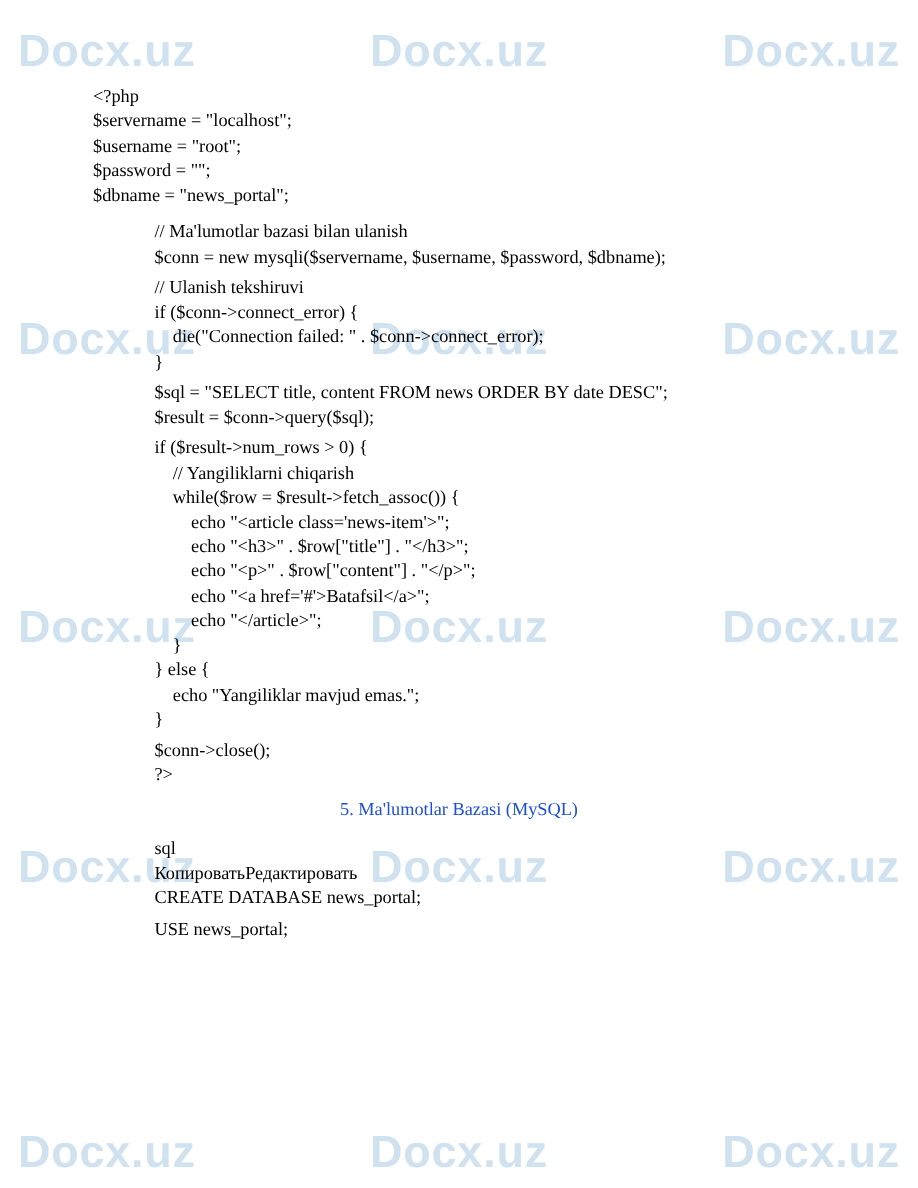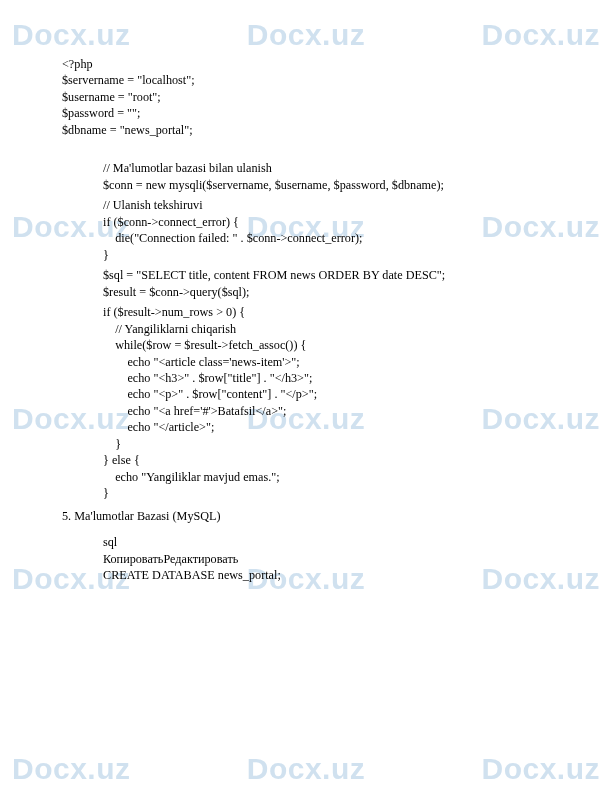--- a/index.html
+++ b/index.html
@@ -38,31 +38,32 @@
     position: relative;
     z-index: 1;
     padding: 56px 62px 40px 62px;
     font-size: 12.2px;
     line-height: 1.35;
     color: #000;
   }
   .code-block {
     font-family: "Times New Roman", Times, serif;
     white-space: pre;
-    margin-bottom: 22px;
+    margin-bottom: 8px;
   }
   .para {
     margin-top: 4px;
     margin-bottom: 4px;
     margin-left: 41px;
   }
   .section-title {
-    color: #000000;
+    color: #1d4ed8;
     margin-top: 6px;
     margin-bottom: 8px;
+    text-align: center;
   }
   .justify {
     text-align: justify;
   }
 </style>
 </head>
 <body>
 
 <div class="watermark-layer">
   <div class="wm-row" style="top:18px;">
@@ -111,17 +112,20 @@
     while($row = $result-&gt;fetch_assoc()) {
         echo "&lt;article class='news-item'&gt;";
         echo "&lt;h3&gt;" . $row["title"] . "&lt;/h3&gt;";
         echo "&lt;p&gt;" . $row["content"] . "&lt;/p&gt;";
         echo "&lt;a href='#'&gt;Batafsil&lt;/a&gt;";
         echo "&lt;/article&gt;";
     }
 } else {
     echo "Yangiliklar mavjud emas.";
 }</div>
+  <div class="code-block para">$conn-&gt;close();
+?&gt;</div>
   <div class="section-title">5. Ma'lumotlar Bazasi (MySQL)</div>
   <div class="code-block para" style="margin-top:10px;">sql
 КопироватьРедактировать
 CREATE DATABASE news_portal;</div>
+  <div class="code-block para">USE news_portal;</div>
 </div>
 
 </body></html>

